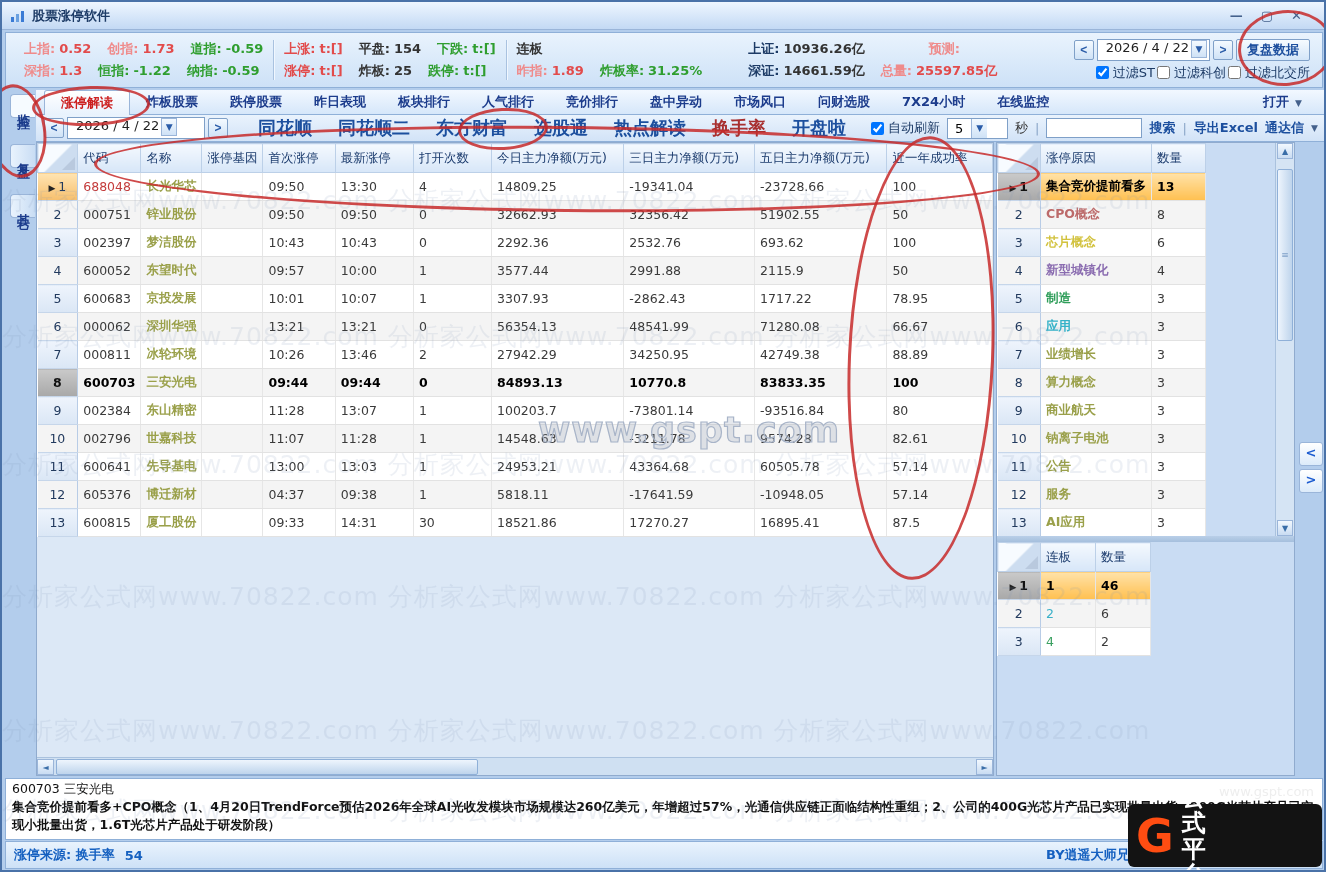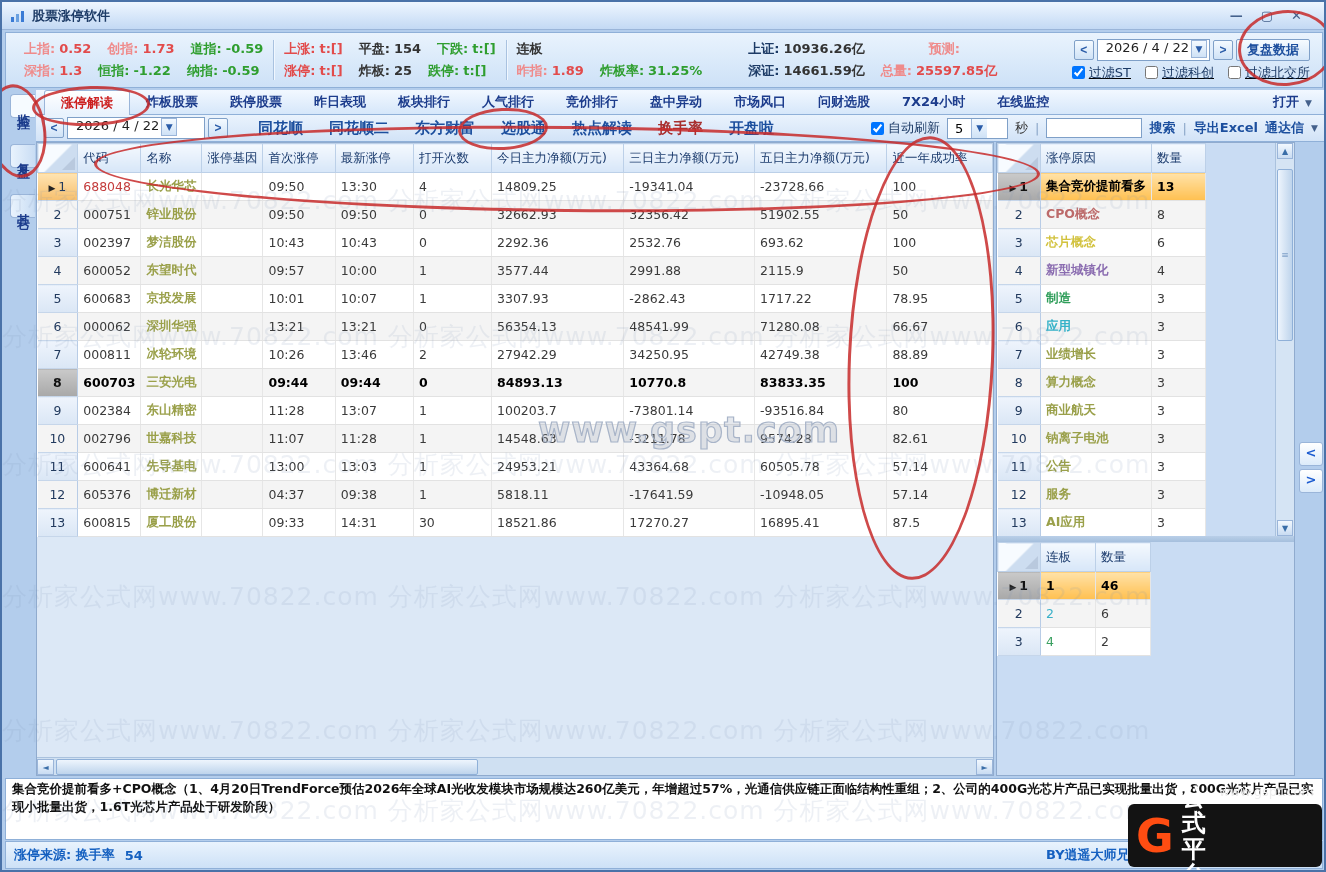--- a/index.html
+++ b/index.html
@@ -21,35 +21,35 @@
   .vsep{width:1px;height:40px;background:#a9c2e0;box-shadow:1px 0 0 #f0f7ff;}
   .ix-right{margin-left:auto;display:flex;flex-direction:column;gap:3px;align-items:flex-end;padding-right:4px;}
   .daterow{display:flex;align-items:center;gap:3px;}
   .navbtn{width:20px;height:20px;border:1px solid #7fa0c8;background:linear-gradient(#f4faff,#cfe2f6);
           color:#2a5ca8;font-weight:bold;font-size:12px;line-height:18px;text-align:center;border-radius:2px;cursor:pointer;padding:0;}
   .datebox{display:flex;align-items:flex-start;border:1px solid #7fa0c8;background:#fff;height:20px;padding:0 2px 0 8px;gap:2px;}
   .datebox .dval{font-size:13px;color:#222;}
   .datebox .dd{font-size:9px;color:#2a5ca8;background:linear-gradient(#f4faff,#cfe2f6);border:1px solid #9ab5d9;height:16px;width:14px;text-align:center;line-height:16px;}
   .replay{height:22px;border:1px solid #7fa0c8;background:linear-gradient(#f6fbff,#d3e5f8);color:#1d4f9e;font-weight:bold;
           font-size:13px;padding:0 10px;border-radius:2px;cursor:pointer;}
-  .filters{display:flex;gap:14px;align-items:flex-start;text-decoration:underline;}
+  .filters{display:flex;gap:2px;align-items:flex-start;}
   .chk{display:flex;align-items:center;gap:4px;color:#1d3b66;font-size:13px;cursor:pointer;}
   .chk input{width:13px;height:13px;margin:0;}
   
   .navrow{position:absolute;left:34px;top:88px;width:1290px;height:25px;background:linear-gradient(#f2f8ff,#d6e7fa);
           border-bottom:1px solid #8fb0d8;display:flex;align-items:center;gap:0;padding-left:8px;box-sizing:border-box;}
   .navrow .tab{padding:3px 16px;color:#1c3c8c;font-weight:bold;font-size:13px;cursor:pointer;white-space:nowrap;}
   .navrow .tab.active{color:#cc2020;background:linear-gradient(#ffffff,#e8f2fd);border:1px solid #9ab5d9;border-bottom:none;border-radius:3px 3px 0 0;}
-  .open-menu{margin-left:auto;color:#1c3c8c;font-weight:bold;white-space:nowrap;cursor:pointer;}
+  .open-menu{margin-left:auto;margin-right:10px;color:#1c3c8c;font-weight:bold;white-space:nowrap;cursor:pointer;}
   .open-menu .dd{font-size:9px;margin-left:6px;color:#44618c;}
   
   .toolrow{position:absolute;left:34px;top:113px;width:1290px;height:27px;background:linear-gradient(#eaf3fd,#d2e3f7);
            border-bottom:1px solid #8fb0d8;display:flex;align-items:center;padding:0 8px;box-sizing:border-box;gap:3px;}
   .toolrow .links{display:flex;gap:0;margin-left:14px;}
-  .toolrow .links .tab{padding:2px 13px;color:#1c4f9e;font-weight:bold;font-size:15px;cursor:pointer;white-space:nowrap;}
+  .toolrow .links .tab{padding:2px 13px;color:#1c4f9e;font-weight:bold;font-size:18px;cursor:pointer;white-space:nowrap;}
   .toolrow .links .tab.active{color:#a83030;}
   .tool-right{margin-left:auto;display:flex;align-items:center;gap:7px;}
   .mini-select{display:flex;align-items:center;border:1px solid #7fa0c8;background:#fff;height:19px;padding-left:7px;gap:8px;}
   .mini-select .dd{font-size:9px;color:#2a5ca8;background:linear-gradient(#f4faff,#cfe2f6);border-left:1px solid #9ab5d9;height:100%;width:15px;text-align:center;line-height:18px;}
   .search-input{width:88px;height:18px;border:1px solid #7fa0c8;background:#fff;font-size:12px;padding:0 3px;}
   .tlabel{color:#1c4f9e;font-weight:bold;font-size:13px;white-space:nowrap;cursor:pointer;}
   .tdivider{color:#8aa6c8;}
   .plain{color:#333;font-size:13px;}
   
   .sidebar{position:absolute;left:2px;top:88px;width:31px;height:687px;display:flex;flex-direction:column;gap:26px;padding-top:4px;box-sizing:border-box;}
@@ -607,20 +607,21 @@
         </tbody>
     </table>
   </div>
 
   <div class="strip-arrows">
     <span>&lt;</span>
     <span>&gt;</span>
   </div>
 
   <div class="detail">
+    <div class="l1">600703  三安光电</div>
     <div class="l2">集合竞价提前看多+CPO概念（1、4月20日TrendForce预估2026年全球AI光收发模块市场规模达260亿美元，年增超过57%，光通信供应链正面临结构性重组；2、公司的400G光芯片产品已实现批量出货，800G光芯片产品已实现小批量出货，1.6T光芯片产品处于研发阶段）</div>
   </div>
 
   <div class="statusbar">
     <span class="sl">涨停来源: 换手率</span>
     <span class="sv">54</span>
     <span class="sr">BY逍遥大师兄</span>
   </div>
 
   <div class="logo">

